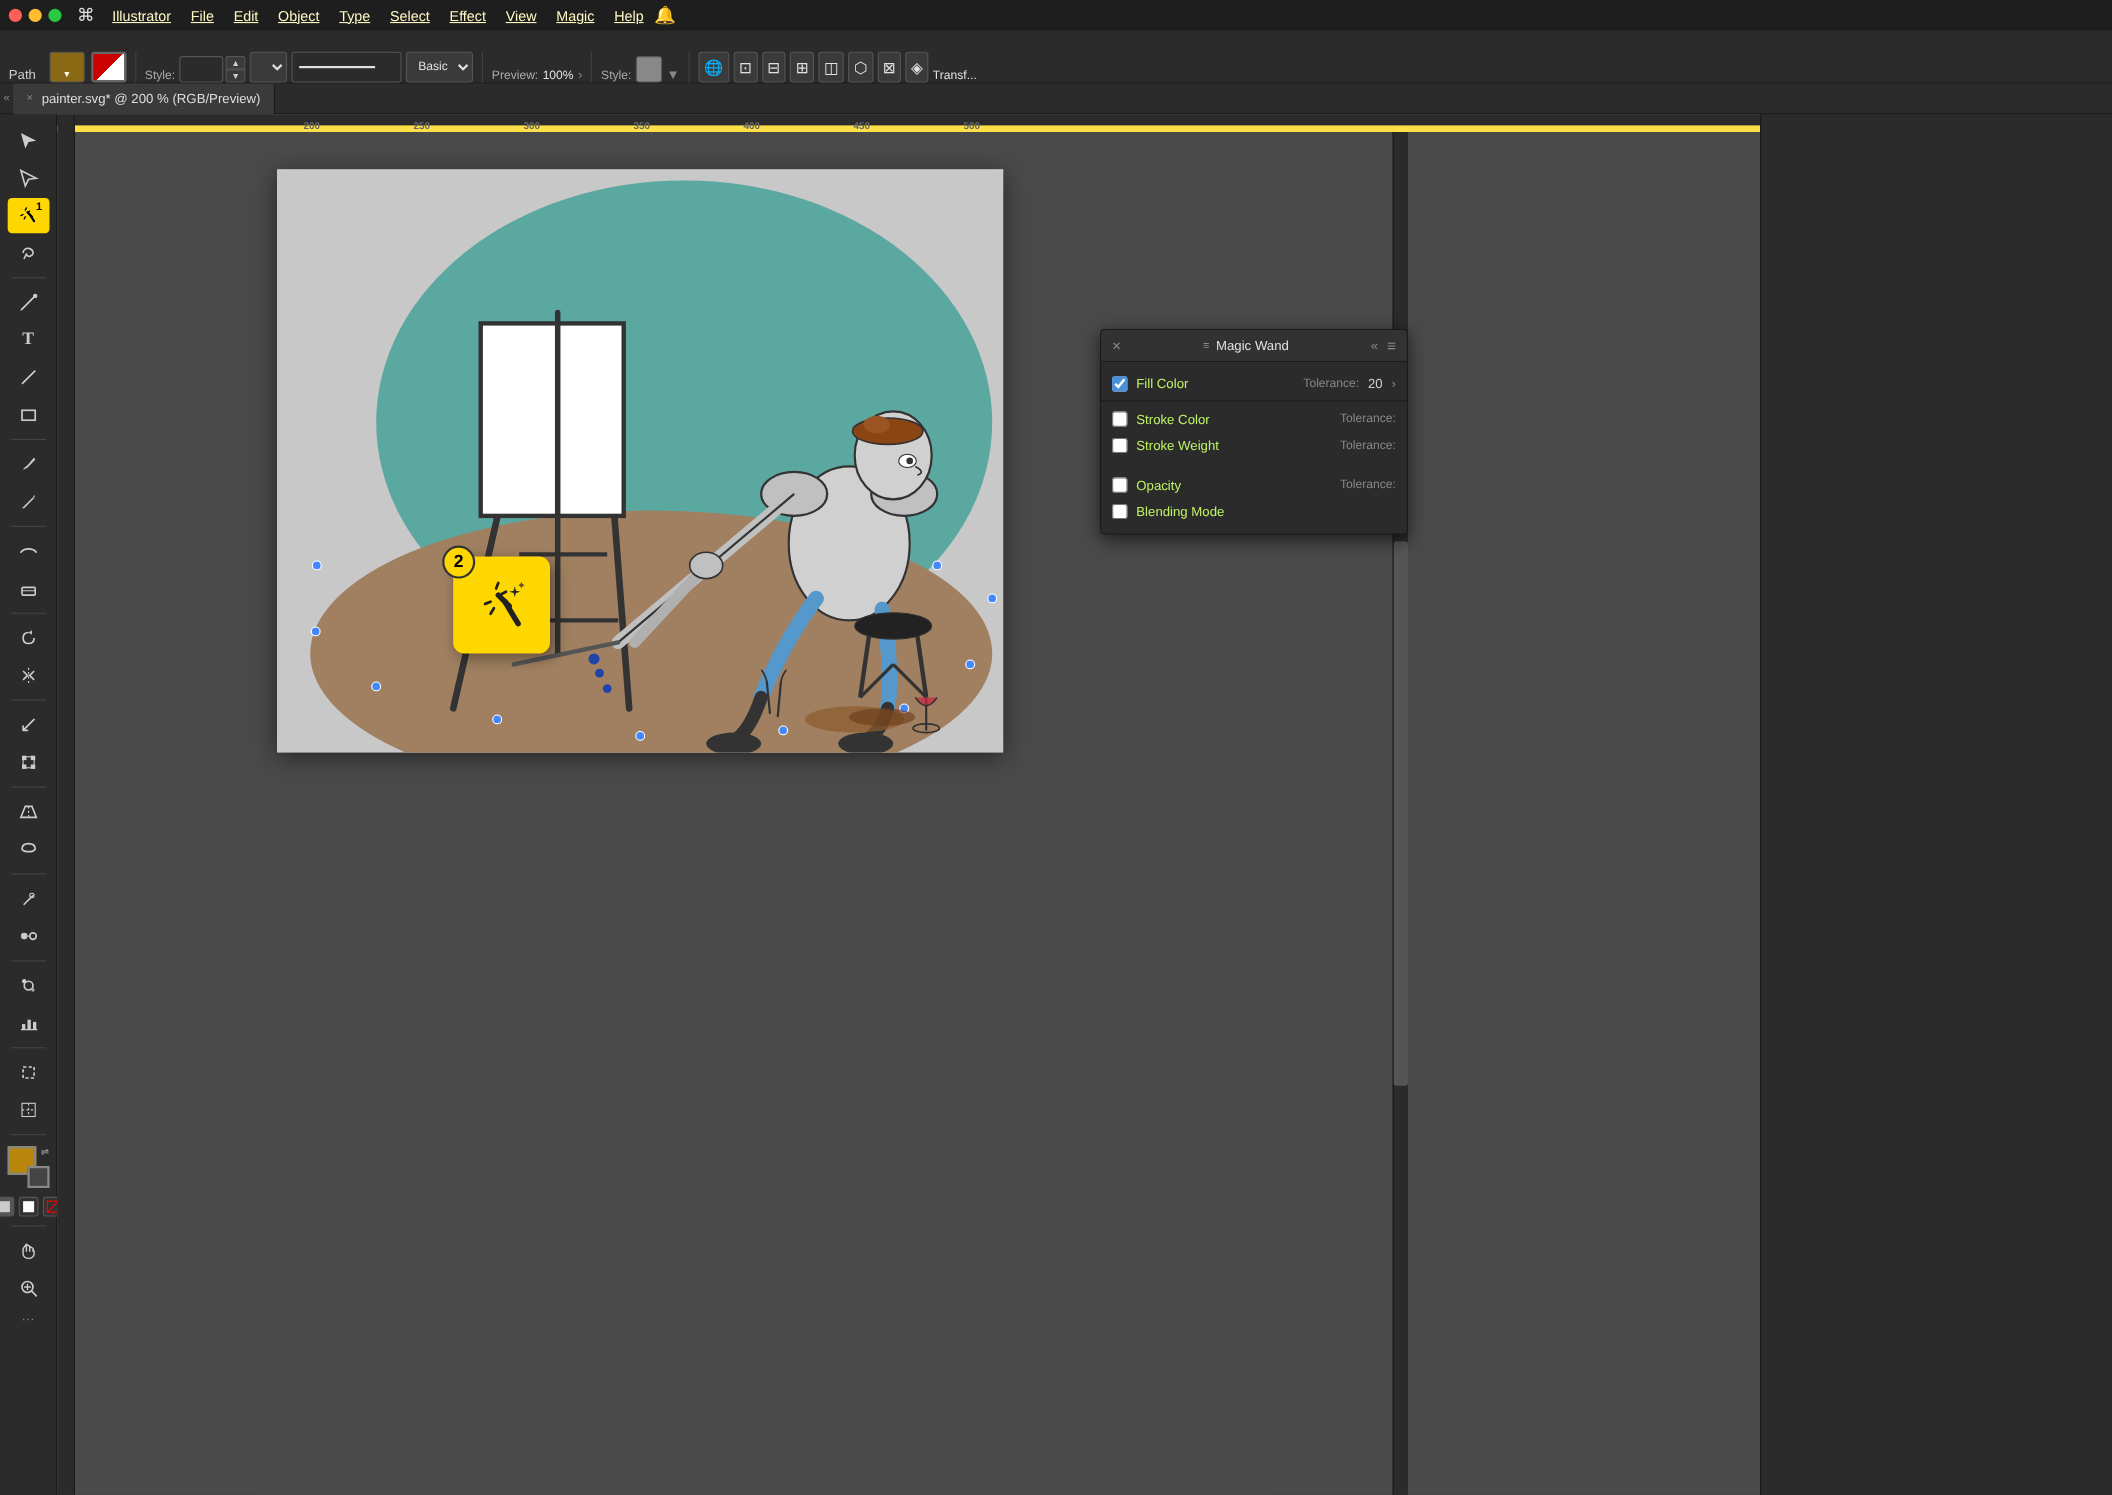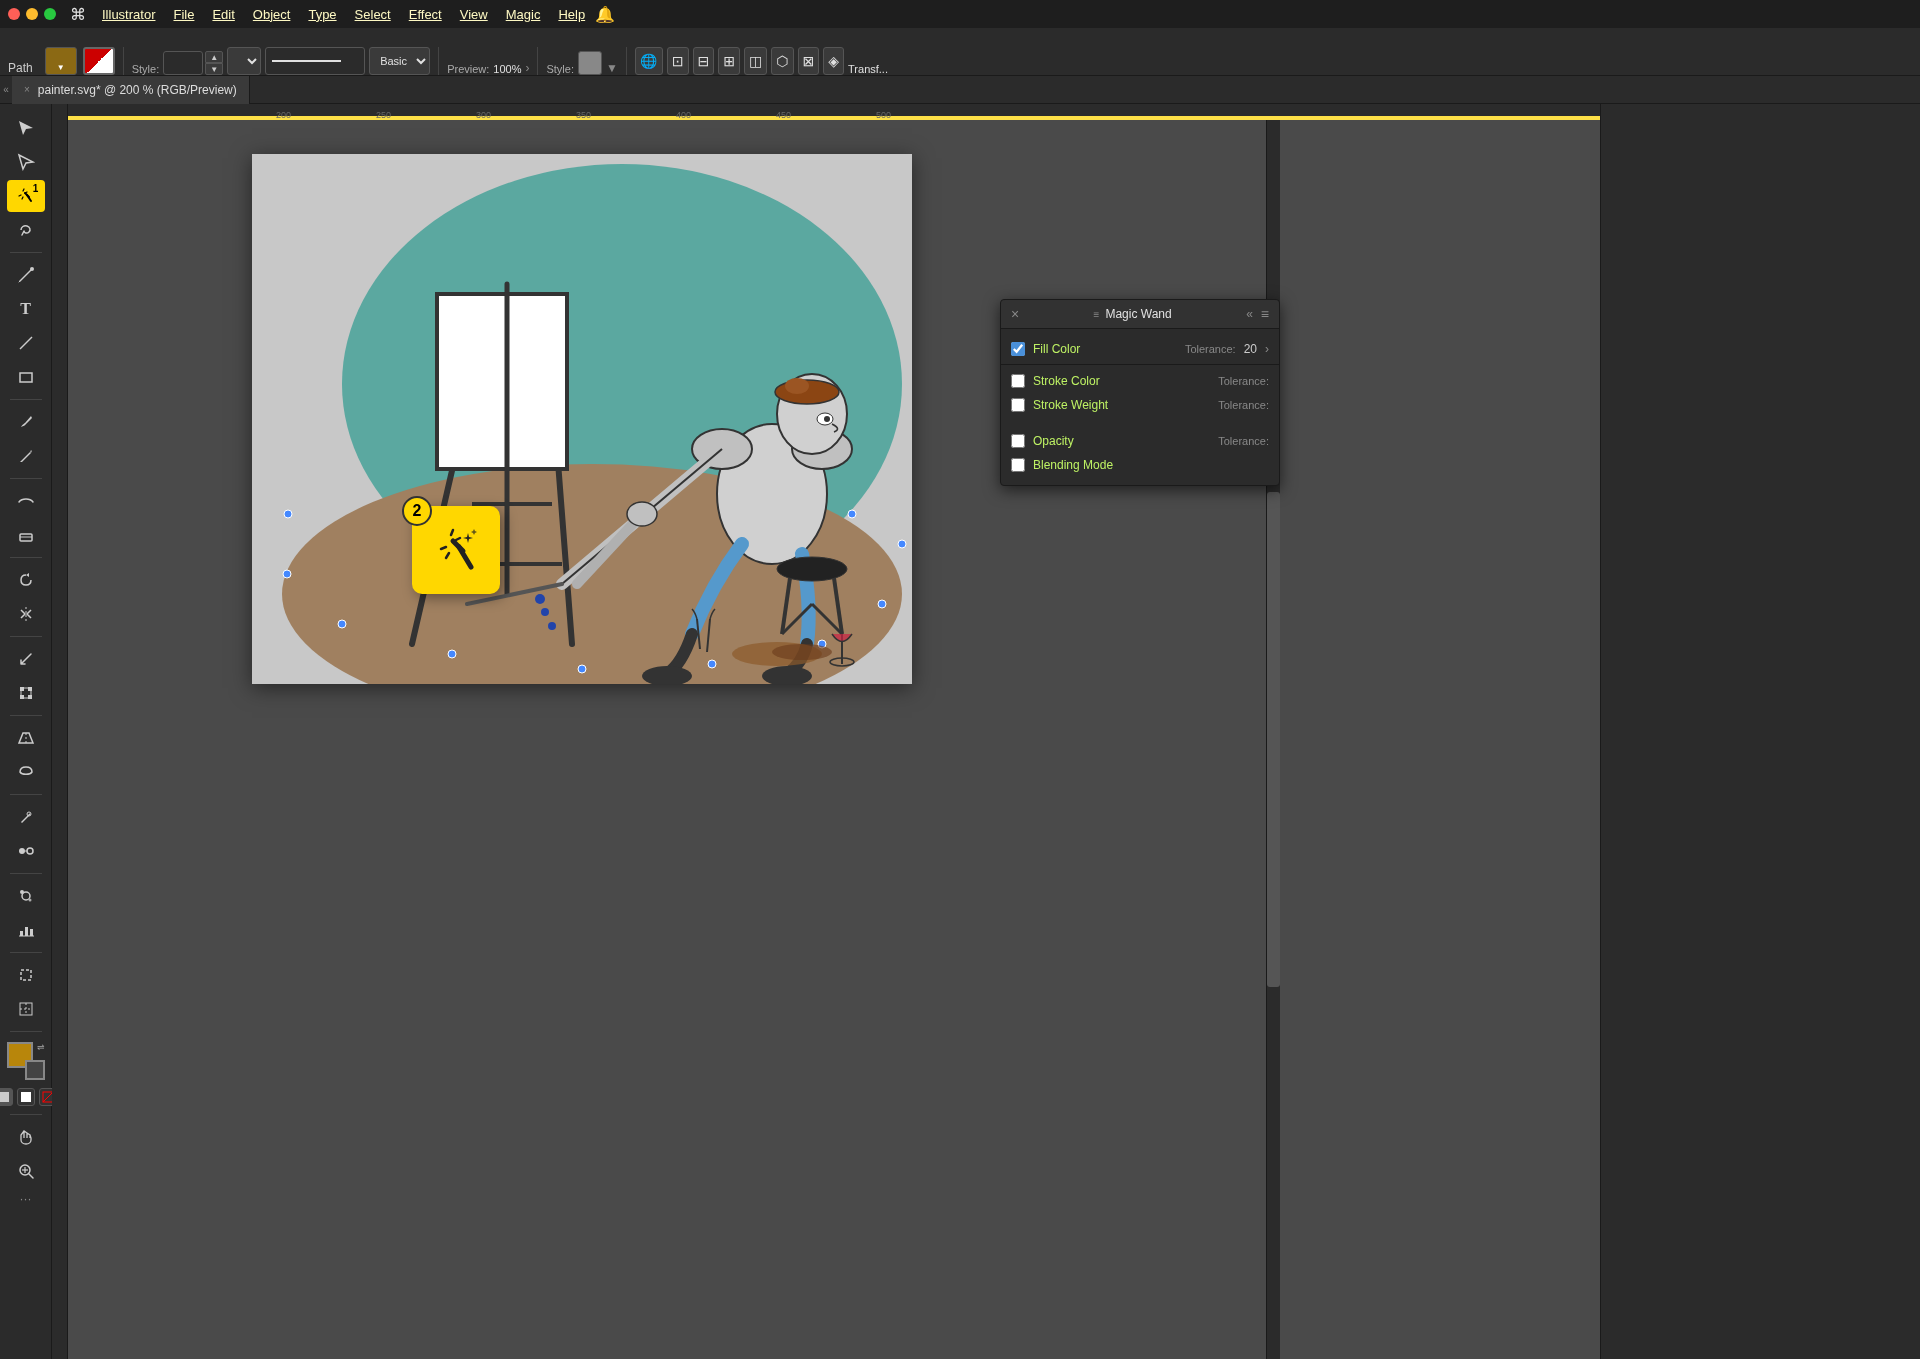--- a/index.html
+++ b/index.html
@@ -702,21 +702,21 @@
         <line x1="12" y1="12" x2="16" y2="16" stroke="#ccc" stroke-width="1.5" stroke-linecap="round"></line>
         <line x1="5" y1="8" x2="11" y2="8" stroke="#ccc" stroke-width="1.2"></line>
         <line x1="8" y1="5" x2="8" y2="11" stroke="#ccc" stroke-width="1.2"></line>
       </svg>
     </div>
     <div class="tool-more">···</div>
   </div>
 
   <div id="canvas-area">
 
-    <div style="position:absolute; top:0; left:0; right:0; height:16px; background:#2b2b2b; border-bottom:4px solid #fde047; display:flex; align-items:center; padding:0 4px;">
+    <div style="position:absolute; top:0; left:0; right:0; height:16px; background:#2b2b2b; border-bottom:6px solid #fde047; display:flex; align-items:center; padding:0 4px;font-weight:bold;">
       <div style="font-size:9px; color:#666; width:100%; position:relative;">
         <span style="position:absolute; left:220px;">200</span>
         <span style="position:absolute; left:320px;">250</span>
         <span style="position:absolute; left:420px;">300</span>
         <span style="position:absolute; left:520px;">350</span>
         <span style="position:absolute; left:620px;">400</span>
         <span style="position:absolute; left:720px;">450</span>
         <span style="position:absolute; left:820px;">500</span>
       </div>
     </div>

